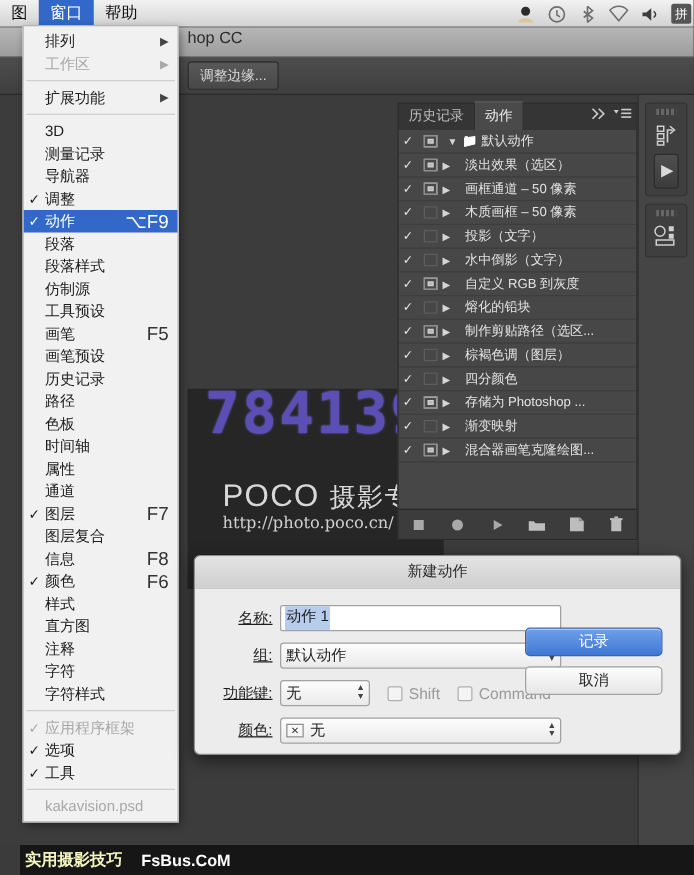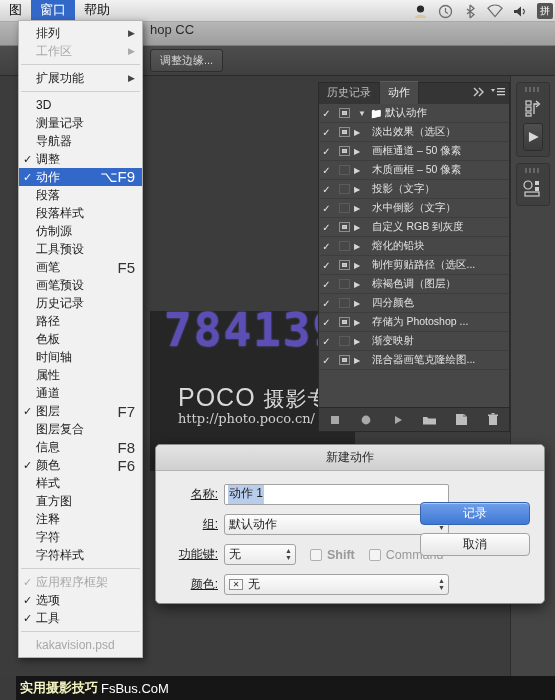--- a/index.html
+++ b/index.html
@@ -142,21 +142,21 @@
                   color:#fff; top:31px; box-shadow:inset 0 1px 0 rgba(255,255,255,.45); }
   .dbtn.normal { background:linear-gradient(#fdfdfd,#e6e6e6); border:1px solid #a3a3a3;
                  color:#1d1d1d; top:62px; }
   .xswatch { width:14px; height:11px; border:1px solid #8f8f8f; background:#f7f7f7;
              font-size:8px; display:flex; align-items:center; justify-content:center;
              margin-right:5px; color:#333; }
   
   #botbar { position:absolute; left:16px; bottom:0; width:555px; height:24px;
             background:#161616; display:flex; align-items:center; padding-left:4px; z-index:70;}
   #botbar .cn { font-size:13px; color:#f4f4c0; font-weight:bold; letter-spacing:0; }
-  #botbar .en { font-size:13px; color:#fff; font-weight:normal; margin-left:3px;
+  #botbar .en { font-size:13px; color:#fff; font-weight:bold; margin-left:15px;
                 font-family:"Liberation Sans", sans-serif; }
 </style>
 </head>
 <body>
 
 <div id="canvasArea">
   <div id="photo">
     <div id="wm1">784139</div>
     <div id="wm2">
       <span>POCO</span>
@@ -595,21 +595,21 @@
     </div>
     <div class="frow">
       <span class="flabel">功能键:</span>
       <div class="fselect small">
         <span>无</span>
         <span class="stepper">
             <span>▲</span>
             <span>▼</span>
           </span>
       </div>
-      <span class="cklbl" style="margin-left:14px;font-weight:bold;">
+      <span class="cklbl" style="margin-left:14px;">
         <span class="ckbox"></span>
         <span>Shift</span>
       </span>
       <span class="cklbl">
         <span class="ckbox"></span>
         <span>Command</span>
       </span>
     </div>
     <div class="frow">
       <span class="flabel">颜色:</span>

